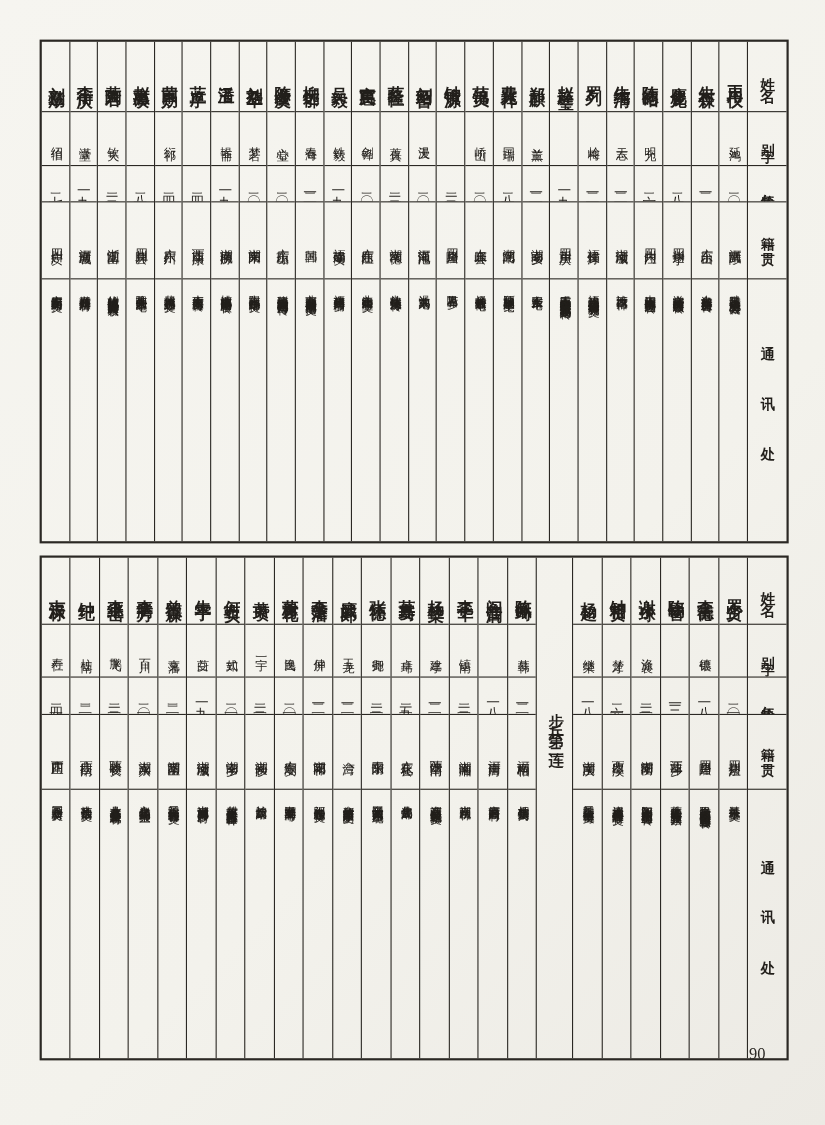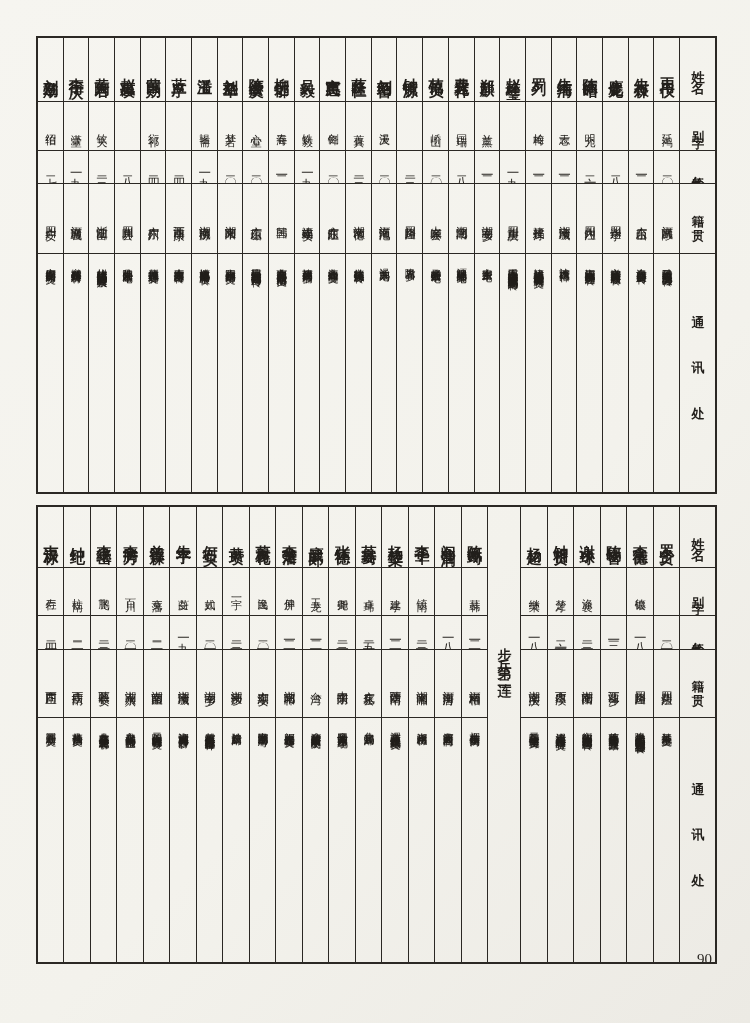--- a/index.html
+++ b/index.html
@@ -55,21 +55,21 @@
   .age-t    { font-size:12.5px; letter-spacing:1.5px; }
   .origin-t { font-size:11.5px; letter-spacing:1px; }
   .addr-t   { font-size:10.5px; line-height:12px; letter-spacing:0.5px; max-height:100%; }
   .h-name   { font-size:13.5px; font-weight:bold; letter-spacing:11px; }
   .h-zi     { font-size:12.5px; font-weight:bold; letter-spacing:6px; }
   .h-age    { font-size:12.5px; font-weight:bold; letter-spacing:1px; }
   .h-origin { font-size:12.5px; font-weight:bold; letter-spacing:14px; }
   .h-contact{ font-size:13px;  font-weight:bold; letter-spacing:46px; }
   .unit-t   { font-size:14px;  font-weight:bold; letter-spacing:9px; }
   .page-num {
-    position:absolute; top:951px; right:38px;
+    position:absolute; top:951px; right:54px;
     font-size:15px; color:#2b2824;
     font-family:"Liberation Serif","DejaVu Serif",serif;
   }
 </style>
 </head>
 <body>
 
 <div class="page">
   <div class="rtable t1" id="table-top">
       <div class="col hdr-col">

